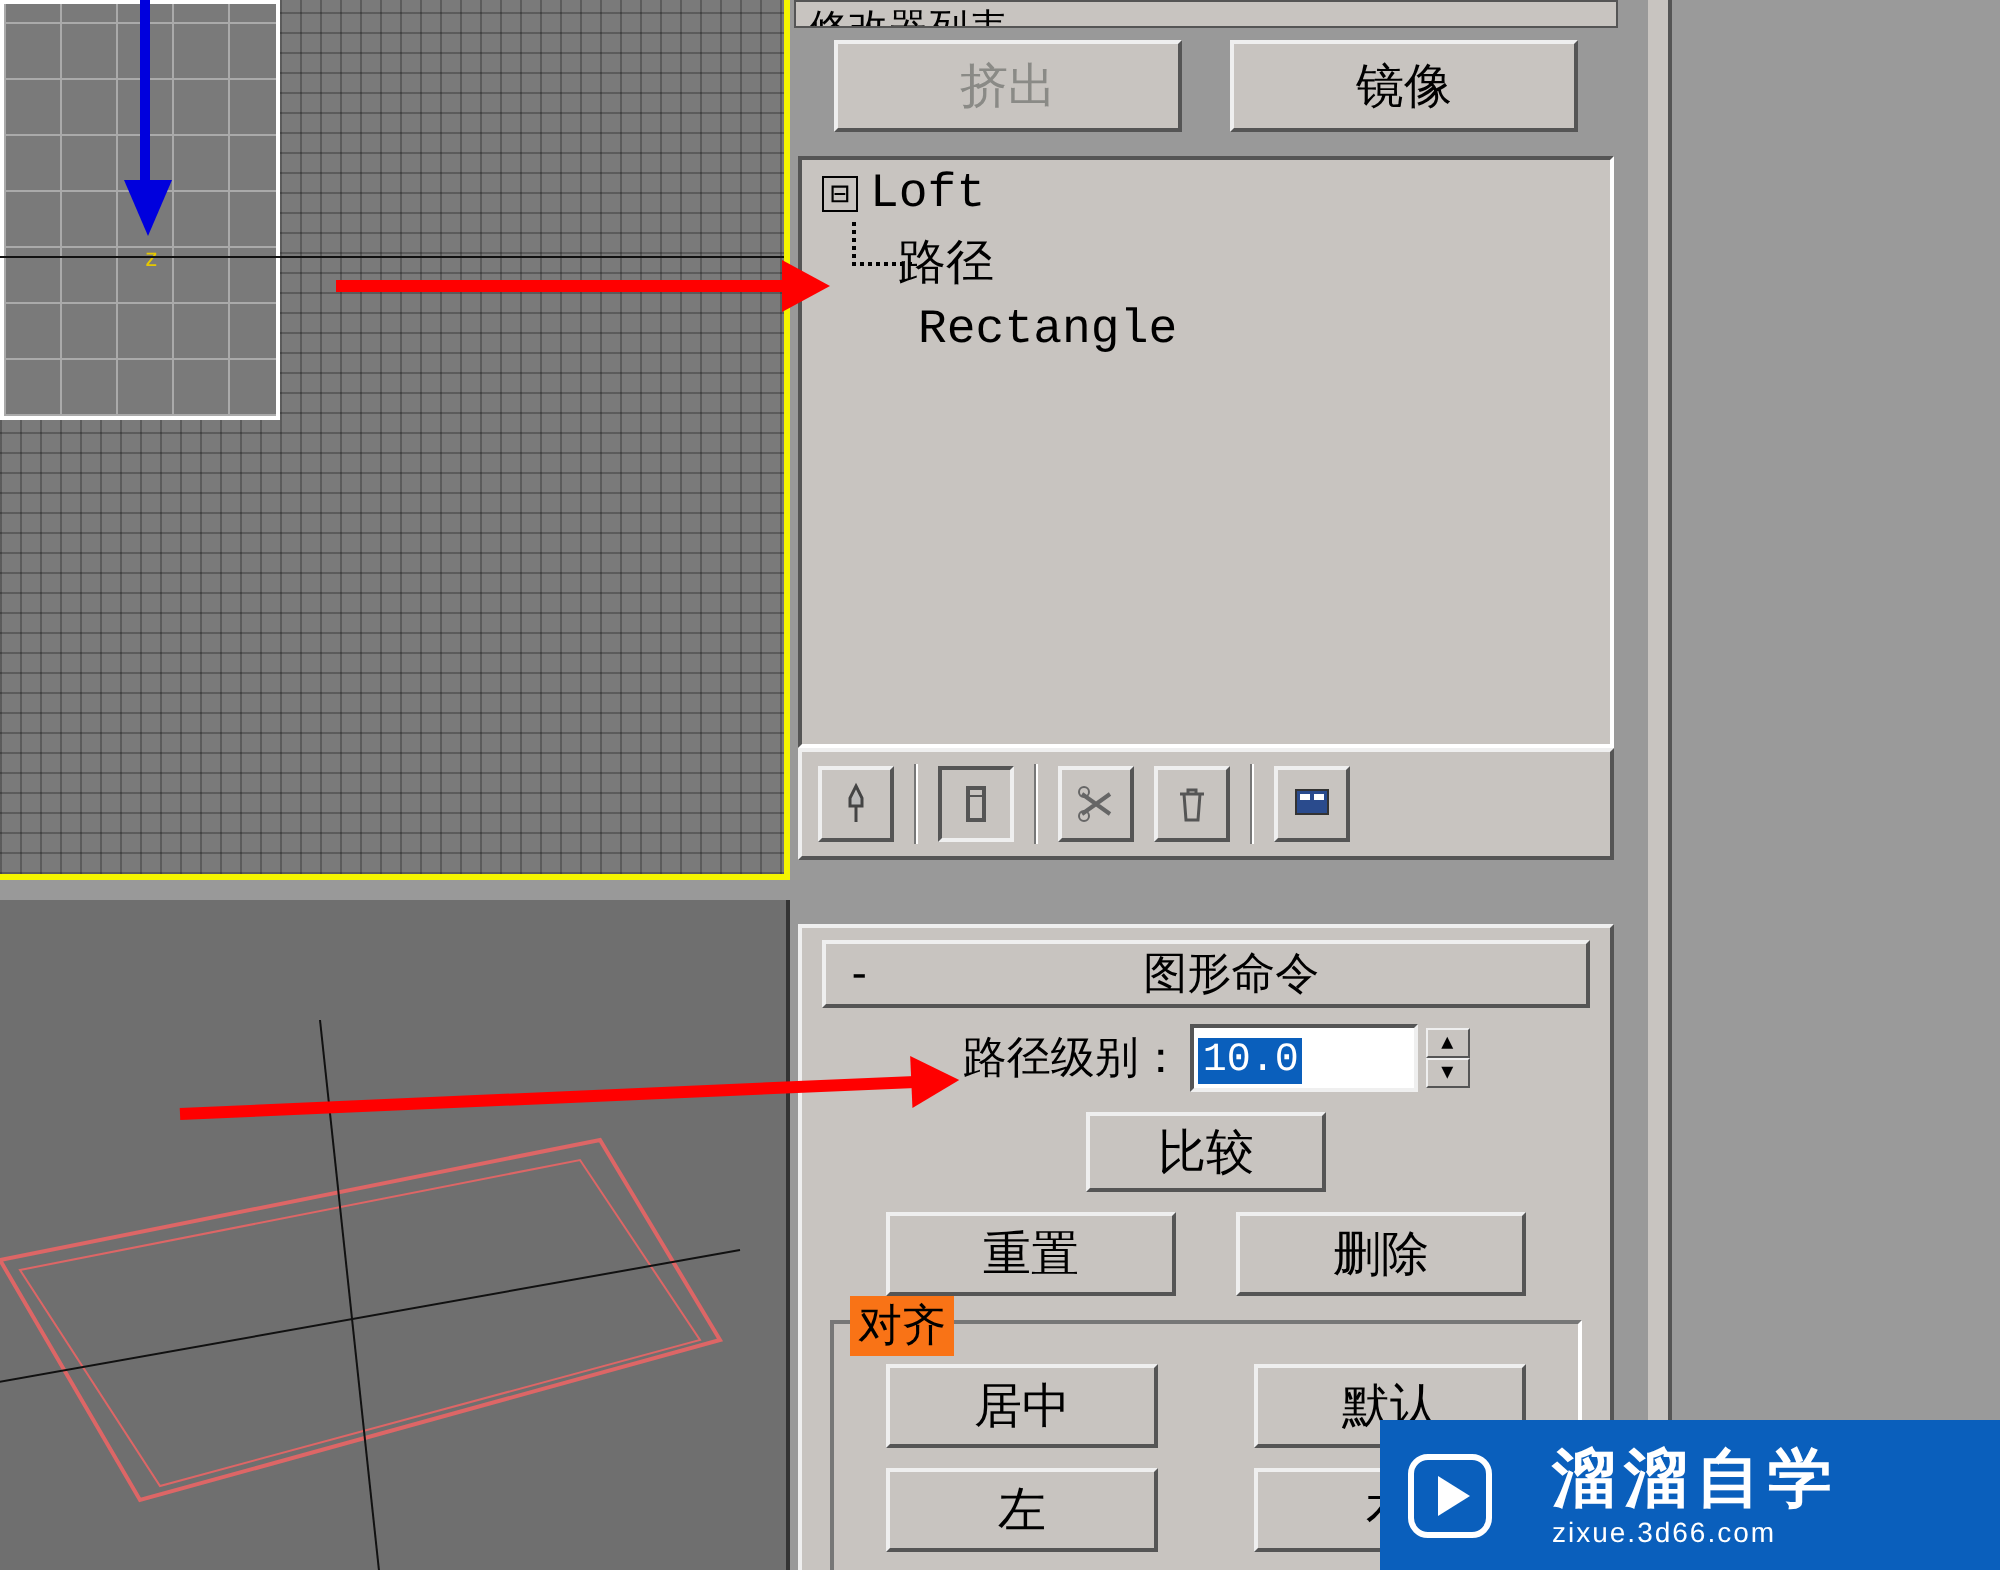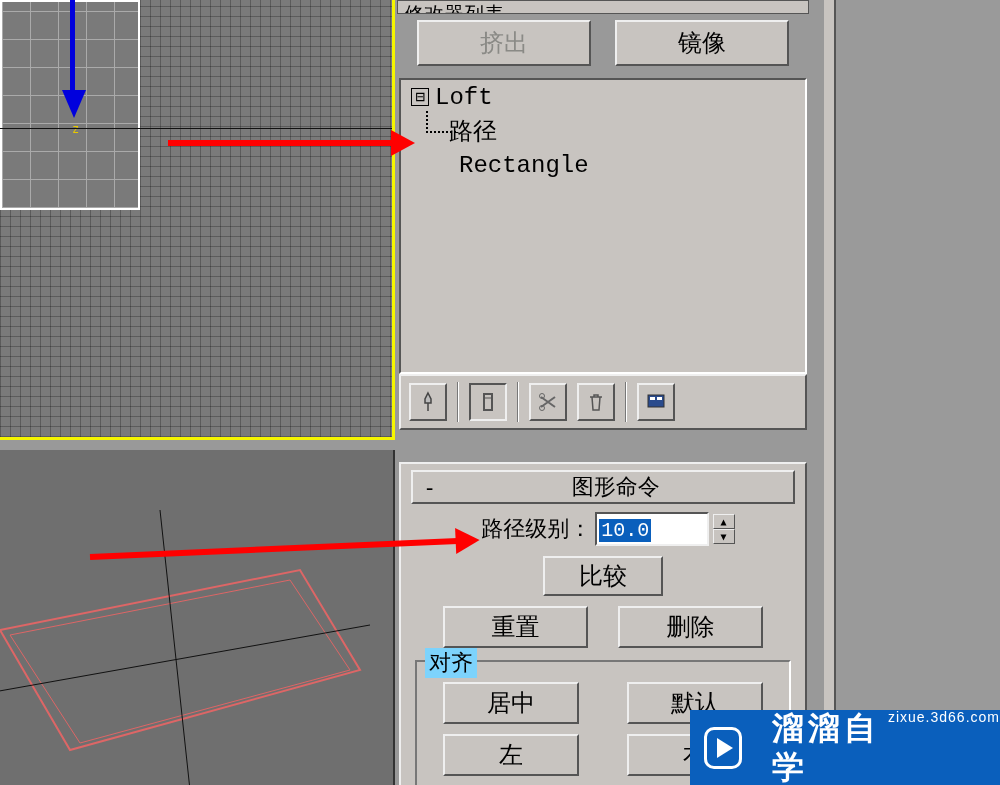--- a/index.html
+++ b/index.html
@@ -296,21 +296,21 @@
       border-top: 2px solid #777;
       border-left: 2px solid #777;
       border-right: 2px solid #fff;
       border-bottom: 2px solid #fff;
       margin: 6px 4px 0 4px;
       padding: 20px 14px 8px 14px;
     }
     .groupbox-label {
       position: absolute;
       top: -14px; left: 8px;
-      background: #7dd3fc;
+      background: #f97316;
       padding: 0 4px;
       font-size: 22px;
     }
     .groupbox .two-btn { padding: 0 12px; gap: 48px; margin-bottom: 10px; align-items: flex-end; }
     
     
     .arrow {
       position: absolute;
       height: 6px;
       background: red;
@@ -348,21 +348,21 @@
       display:flex;align-items:center;justify-content:center;
     }
     .watermark .play::before {
       content:'';
       width:0;height:0;
       border-top:10px solid transparent;
       border-bottom:10px solid transparent;
       border-left:16px solid #fff;
       margin-left:4px;
     }
-    .watermark .txt { display:flex; flex-direction:row; line-height:1.2;margin-left:16px;}
+    .watermark .txt { display:flex; flex-direction:column; line-height:1.2;margin-left:16px;}
     .watermark .main { font-size: 32px; letter-spacing: 4px; font-weight: bold;}
     .watermark .sub { font-size: 14px; font-family: Arial, sans-serif; letter-spacing: 1px; }
     
     .right-edge {
       position: absolute;
       left: 824px;
       top: 0;
       width: 12px;
       height: 785px;
       background: #c8c4c0;

